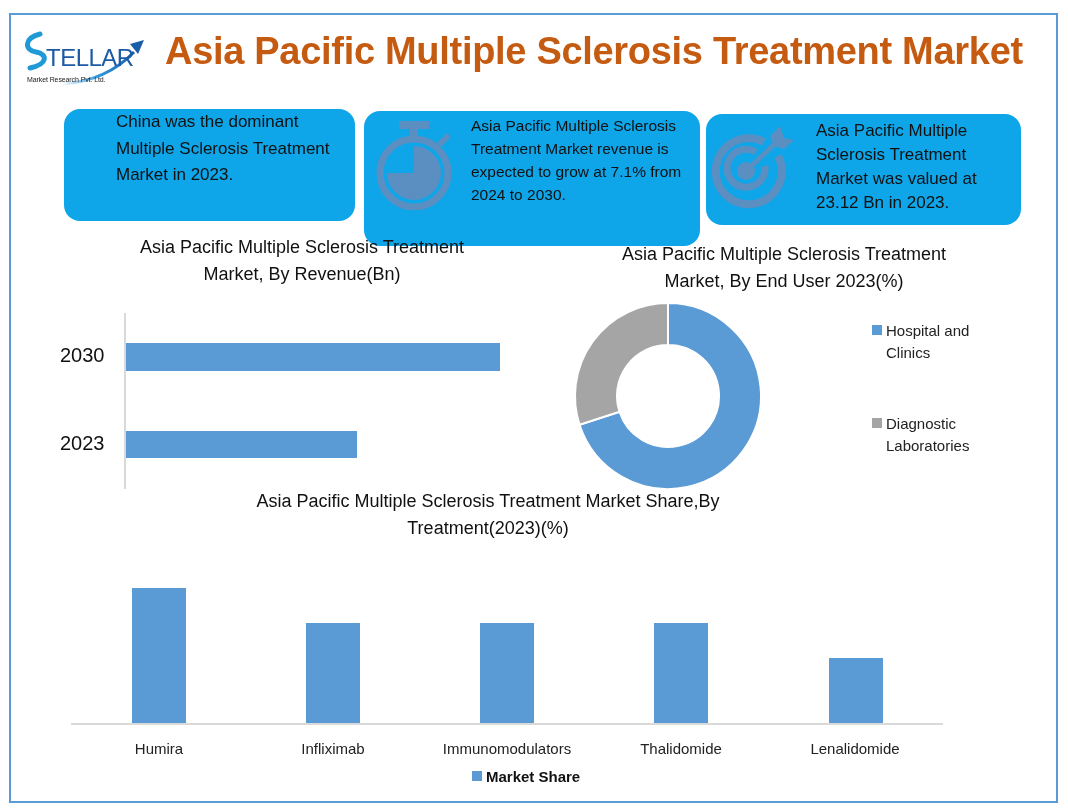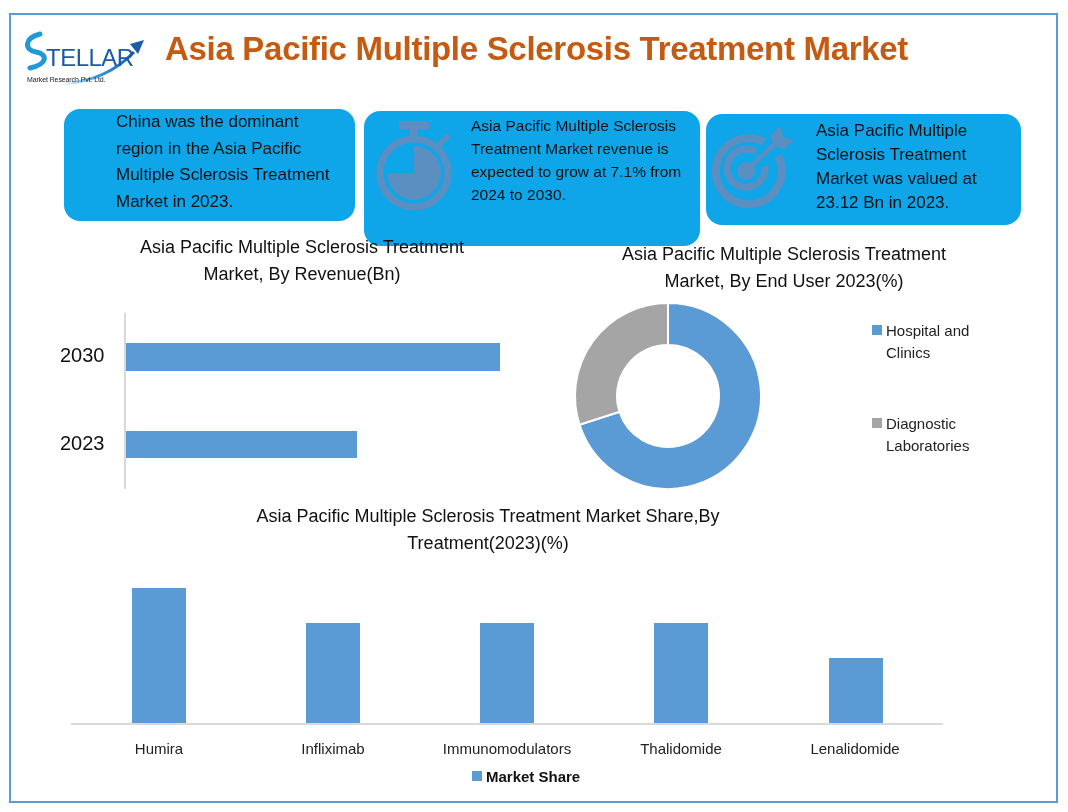--- a/index.html
+++ b/index.html
@@ -4,21 +4,21 @@
 <style>
   html, body { margin: 0; padding: 0; background: #ffffff; }
   body { width: 1068px; height: 812px; position: relative; overflow: hidden;
          font-family: "Liberation Sans", "DejaVu Sans", sans-serif; color: #000; }
   .frame { position: absolute; left: 9px; top: 13px; width: 1045px; height: 786px;
            border: 2px solid #5b9bd5; box-sizing: content-box; }
   
   .logo { position: absolute; left: 22px; top: 24px; width: 135px; height: 62px; }
   .logo-sub { position: absolute; left: 27px; top: 76px; font-size: 7px; color: #222;
               font-family: "Liberation Sans", sans-serif; letter-spacing: -0.1px; }
-  .main-title { position: absolute; left: 165px; top: 30px; font-size: 33px; font-weight: bold;
+  .main-title { position: absolute; left: 165px; top: 30px; font-size: 38px; font-weight: bold;
                 color: #c55a11; letter-spacing: -0.3px; white-space: nowrap; }
   
   .card { position: absolute; background: #0ea5e9; border-radius: 16px; box-sizing: border-box; }
   .card-text { position: absolute; font-size: 17px; line-height: 26.5px; color: #111; }
   .card2 .card-text, .card3 .card-text { font-size: 15.5px; line-height: 23px; }
   .card3 .card-text { font-size: 17px; line-height: 24px; }
   .card-icon { position: absolute; }
   
   .chart-title { position: absolute; font-weight: normal; font-size: 18px; line-height: 27px;
                  text-align: center; color: #111; }
@@ -53,21 +53,20 @@
     <text x="24" y="42" font-family="Liberation Sans, sans-serif" font-size="24" fill="#1c5aa6" letter-spacing="-0.5">TELLAR</text>
   </svg>
 </div>
 <div class="logo-sub">Market Research Pvt. Ltd.</div>
 
 <div class="main-title">Asia Pacific Multiple Sclerosis Treatment Market</div>
 
 <div class="card card1" style="left:64px; top:109px; width:291px; height:112px;">
   <div class="card-text" style="left:52px; top:0px; width:240px;">
     <div>China was the dominant</div>
-    <div>region in the Asia Pacific</div>
     <div>Multiple Sclerosis Treatment</div>
     <div>Market in 2023.</div>
   </div>
 </div>
 
 <div class="card card2" style="left:364px; top:111px; width:336px; height:135px;">
   <div class="card-icon" style="left:5px; top:4px;">
     <svg width="95" height="95" viewBox="0 0 95 95">
       <rect x="30" y="6" width="30" height="8" fill="#5b8fc1"></rect>
       <rect x="41" y="12" width="8" height="10" fill="#5b8fc1"></rect>
@@ -122,21 +121,21 @@
   </svg>
 <div class="legend-item" style="left:872px; top:320px;">
   <div><span class="legend-swatch" style="background:#5b9bd5;"></span><span>Hospital and</span></div>
   <div style="padding-left:14px;">Clinics</div>
 </div>
 <div class="legend-item" style="left:872px; top:413px;">
   <div><span class="legend-swatch" style="background:#a5a5a5;"></span><span>Diagnostic</span></div>
   <div style="padding-left:14px;">Laboratories</div>
 </div>
 
-<div class="chart-title" style="left:150px; top:503px; width:676px;">
+<div class="chart-title" style="left:150px; top:488px; width:676px;">
   <div>Asia Pacific Multiple Sclerosis Treatment Market Share,By</div>
   <div>Treatment(2023)(%)</div>
 </div>
 <div id="vbars">
     <div class="vbar" style="left: 132px; top: 588px; height: 135px;"></div>
     <div class="vbar" style="left: 306px; top: 623px; height: 100px;"></div>
     <div class="vbar" style="left: 480px; top: 623px; height: 100px;"></div>
     <div class="vbar" style="left: 654px; top: 623px; height: 100px;"></div>
     <div class="vbar" style="left: 829px; top: 658px; height: 65px;"></div>
   </div>

